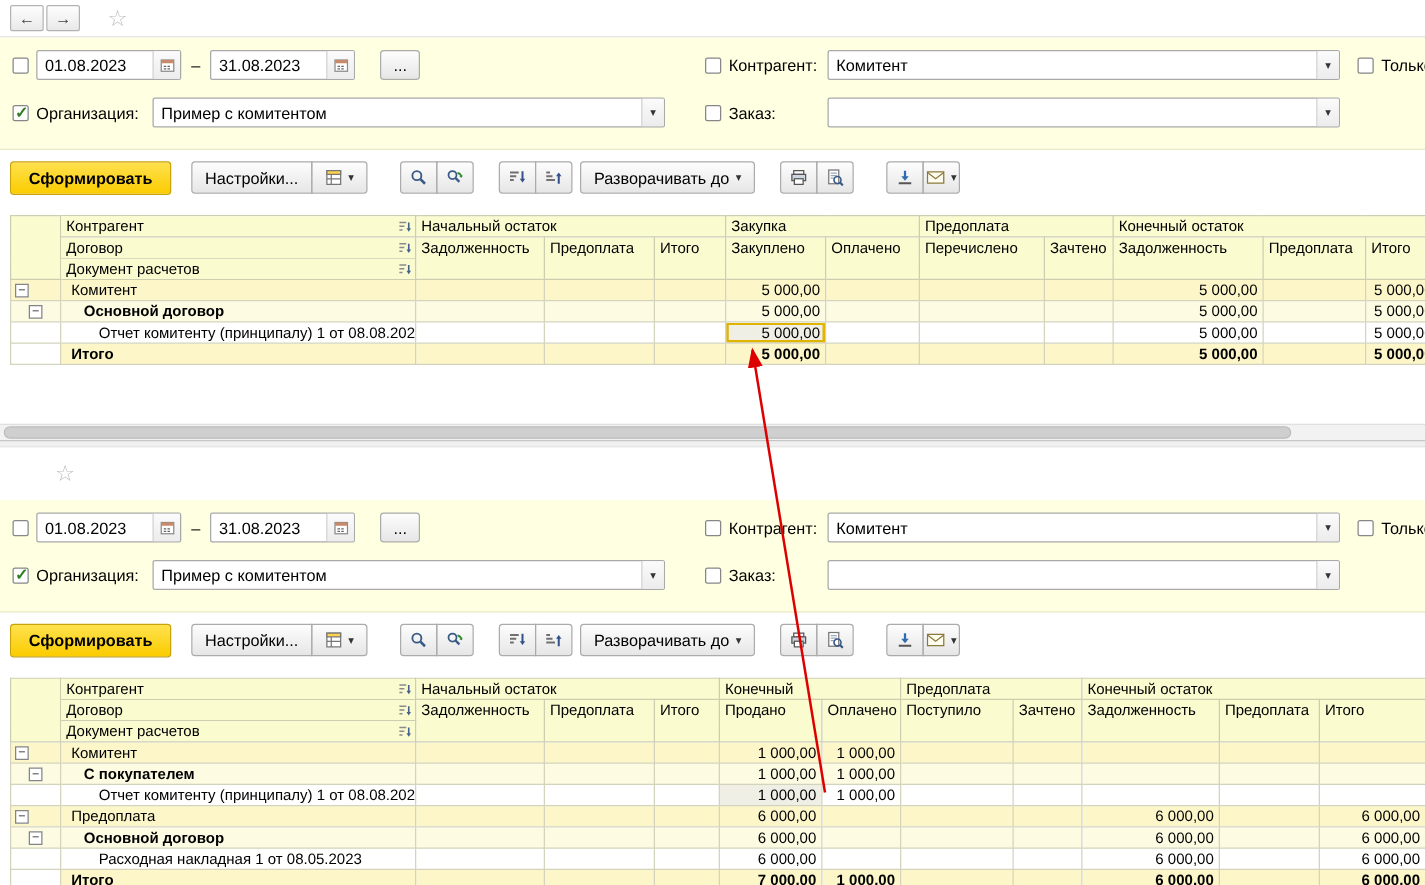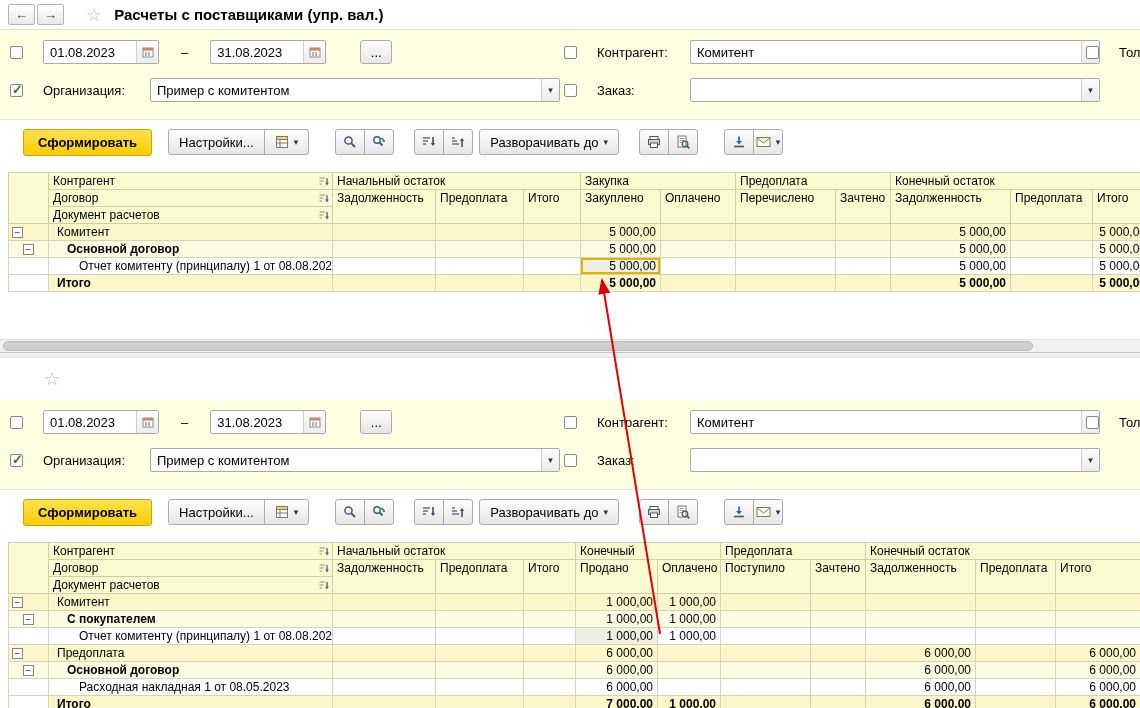--- a/index.html
+++ b/index.html
@@ -24,39 +24,39 @@
     font-family:"Liberation Sans",sans-serif;
   }
   .star { color:#bdbdbd; font-size:18px; margin:0 12px 0 22px; line-height:1; }
   .titlebar2 .star { margin-left:0; }
   .wtitle { font-size:15px; font-weight:bold; }
 
   
   .fpanel { height:90px; background:#ffffe1; border-bottom:1px solid #eaeacb; position:relative; }
   .frow { position:absolute; left:0; right:0; height:26px; }
   .frow.r1 { top:9px; } .frow.r2 { top:47px; }
-  .fg { position:absolute; top:0; height:26px; display:flex; align-items:center; gap:20px; }
+  .fg { position:absolute; top:0; height:26px; display:flex; align-items:center; gap:6px; }
   .g-period,.g-org { left:10px; }
   .g-mid { left:564px; }
   .g-far { left:1086px; }
   .flabel { font-size:13px; white-space:nowrap; }
   .w73 { width:73px; } .w87 { width:87px; }
   .dash { font-size:13px; margin:0 2px; }
   .cb { width:13px; height:13px; border:1px solid #878787; background:#fff; border-radius:2px; display:inline-block; position:relative; flex:0 0 13px; }
   .cb .chk { position:absolute; left:1px; top:-3px; color:#2e7d1e; font-size:13px; font-weight:bold; }
   .combo { display:inline-flex; align-items:stretch; height:24px; border:1px solid #a9a9a9; background:#fff; border-radius:2px; }
   .combo input { border:none; outline:none; padding:0 6px; font-family:"Liberation Sans",sans-serif; font-size:13px; background:transparent; }
   .combo.date input { width:92px; }
   .combo.wide input { width:390px; }
   .ibtn { width:22px; padding:0; border:none; border-left:1px solid #cfcfcf; background:linear-gradient(#fbfbfb,#ececec); display:flex; align-items:center; justify-content:center; }
   .ibtn.dd { width:18px; font-size:9px; color:#333; font-family:"Liberation Sans",sans-serif; }
   .btn.sm { width:32px; height:24px; padding:0; justify-content:center; margin-left:14px; }
 
   
-  .toolbar { height:44px; display:flex; align-items:center; padding-left:23px; background:#fff; }
+  .toolbar { height:44px; display:flex; align-items:center; padding-left:8px; background:#fff; }
   .btn {
     height:26px; border:1px solid #ababab; background:linear-gradient(#fdfdfd,#e6e6e6);
     border-radius:3px; font-size:13px; padding:0 10px; display:inline-flex; align-items:center; gap:5px;
     font-family:"Liberation Sans",sans-serif; white-space:nowrap;
   }
   .btn.gen { background:linear-gradient(#ffe14e,#fbcc00); border-color:#c9a30a; font-weight:bold; height:27px; padding:0 14px; }
   .btn.ic { width:30px; padding:0; justify-content:center; }
   .bgroup { display:inline-flex; }
   .bgroup .btn { border-radius:0; }
   .bgroup .btn:first-child { border-radius:3px 0 0 3px; }
@@ -115,21 +115,20 @@
 </head>
 <body>
 
 <section class="win-top">
   <div class="titlebar">
     <div class="navbtns">
       <button>←</button>
       <button>→</button>
     </div>
     <span class="star">☆</span>
-    <span class="wtitle">Расчеты с поставщиками (упр. вал.)</span>
   </div>
 
   <div class="fpanel">
     <div class="frow r1">
       <div class="fg g-period">
         <span class="cb"></span>
         <span class="combo date">
           <input value="01.08.2023" style="">
           <button class="ibtn">
               <svg width="12" height="12" viewBox="0 0 12 12">

